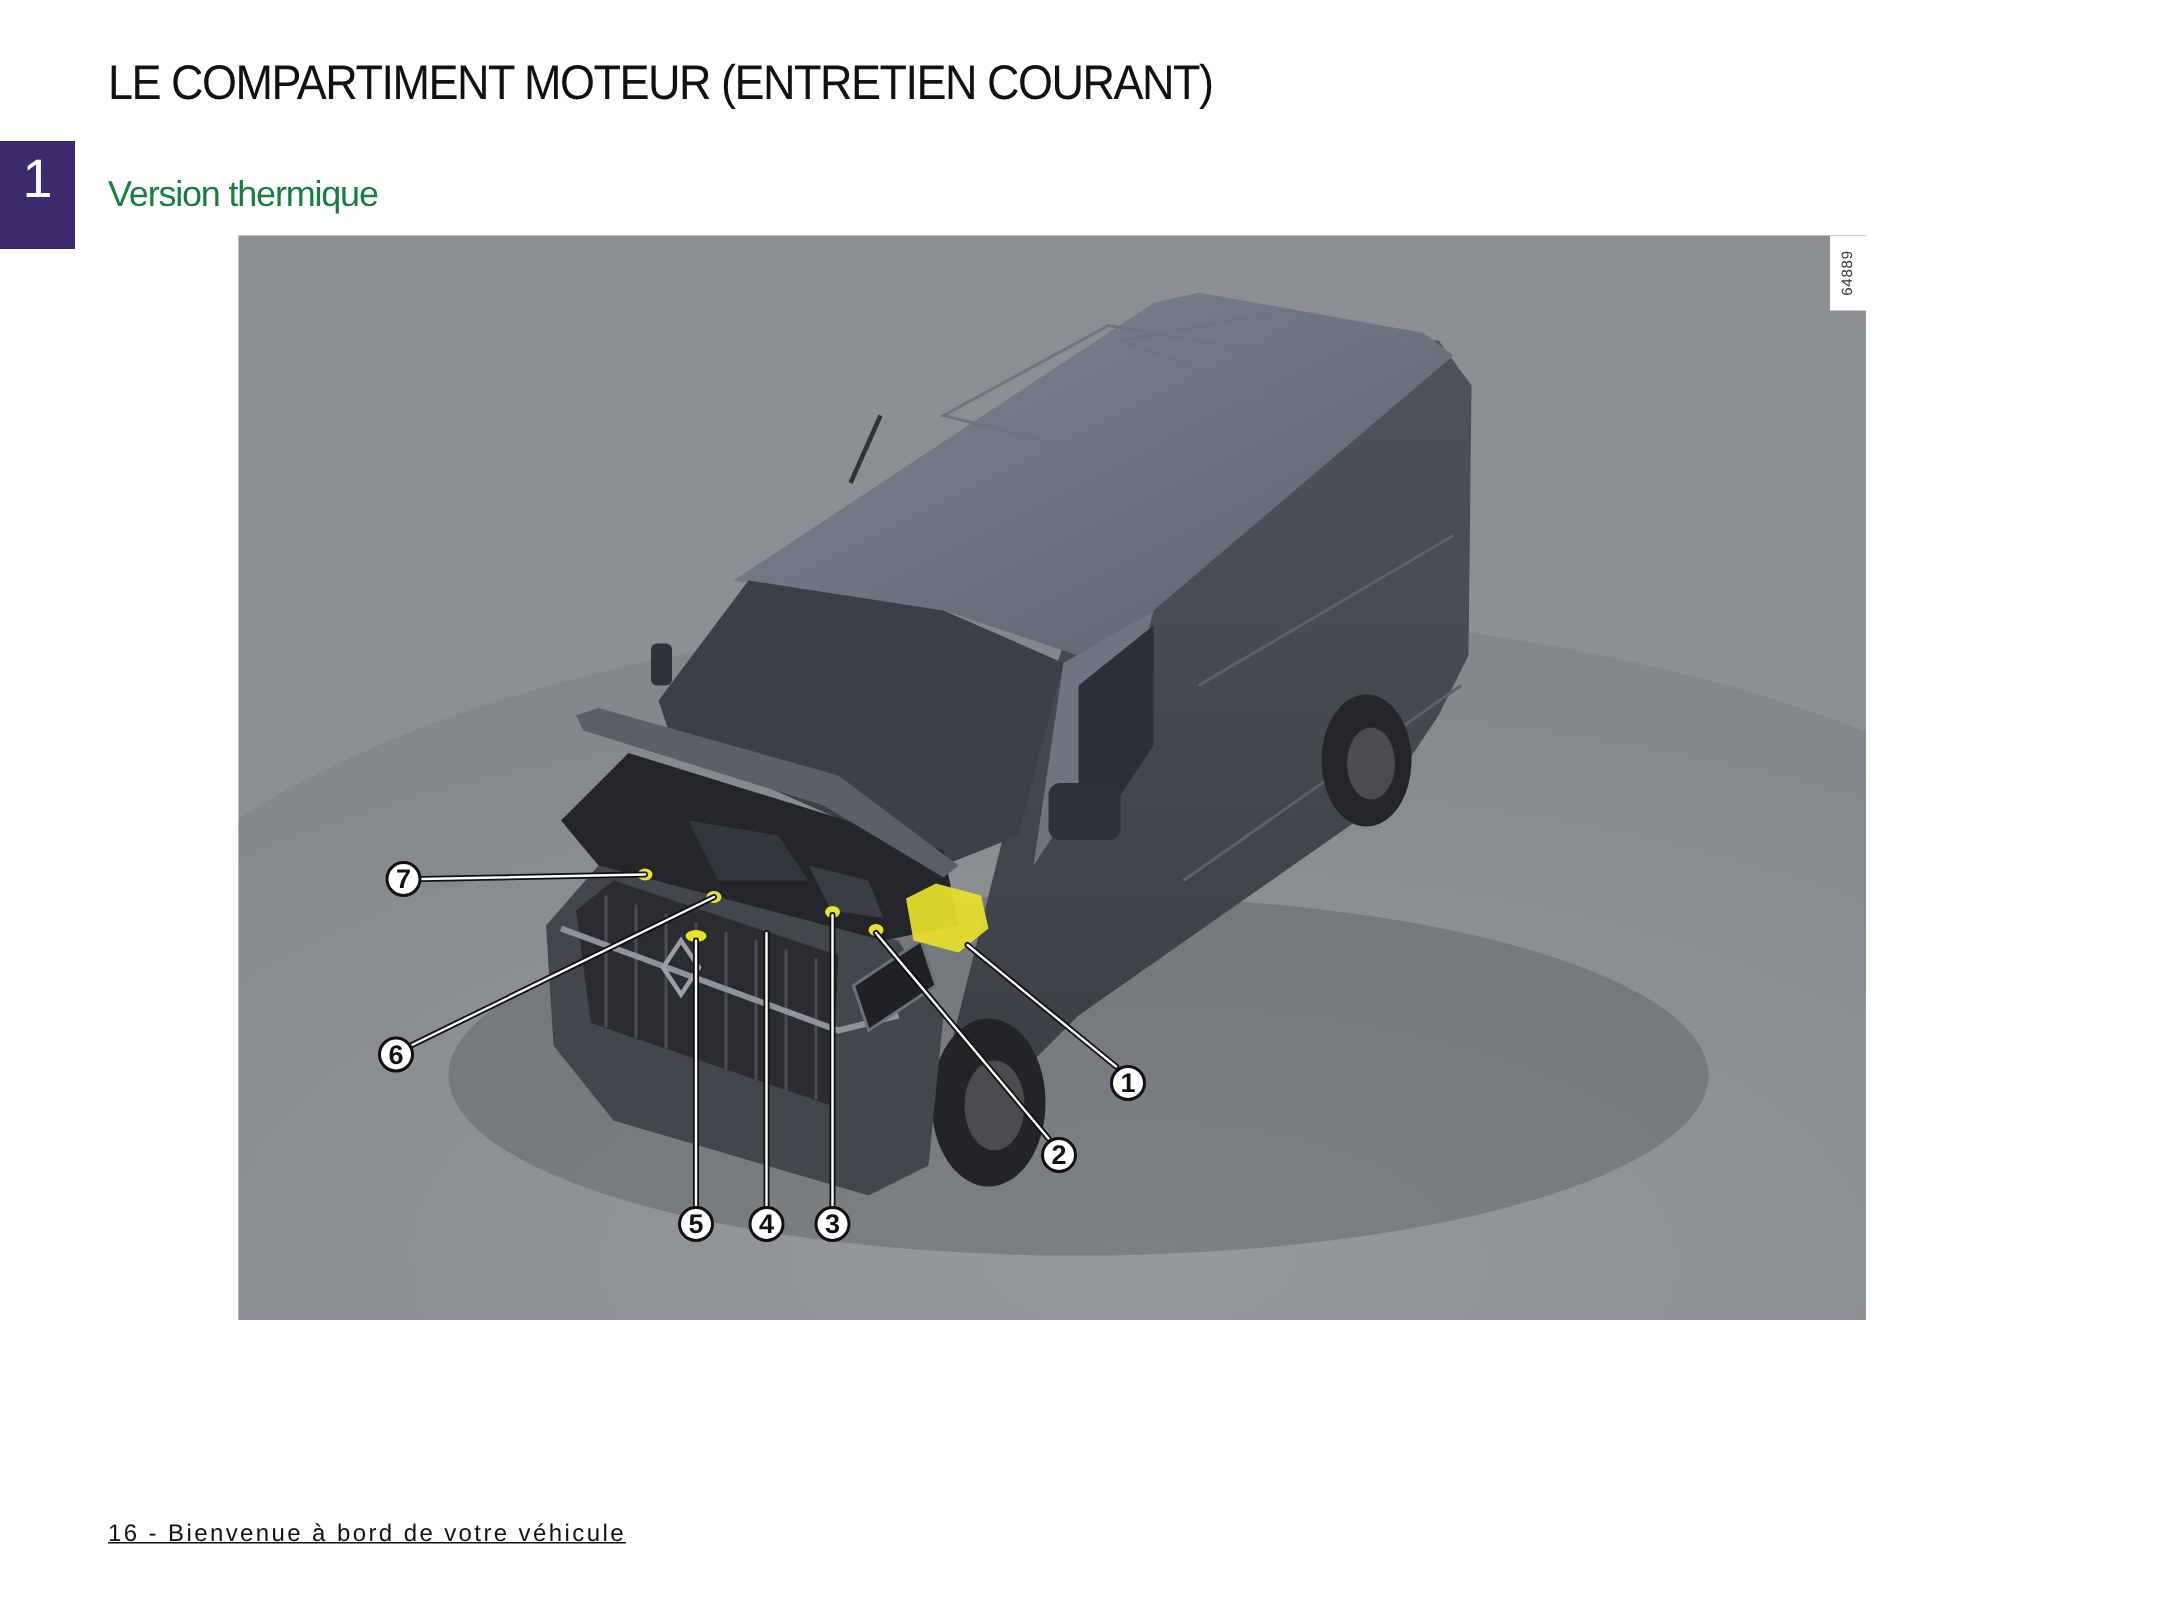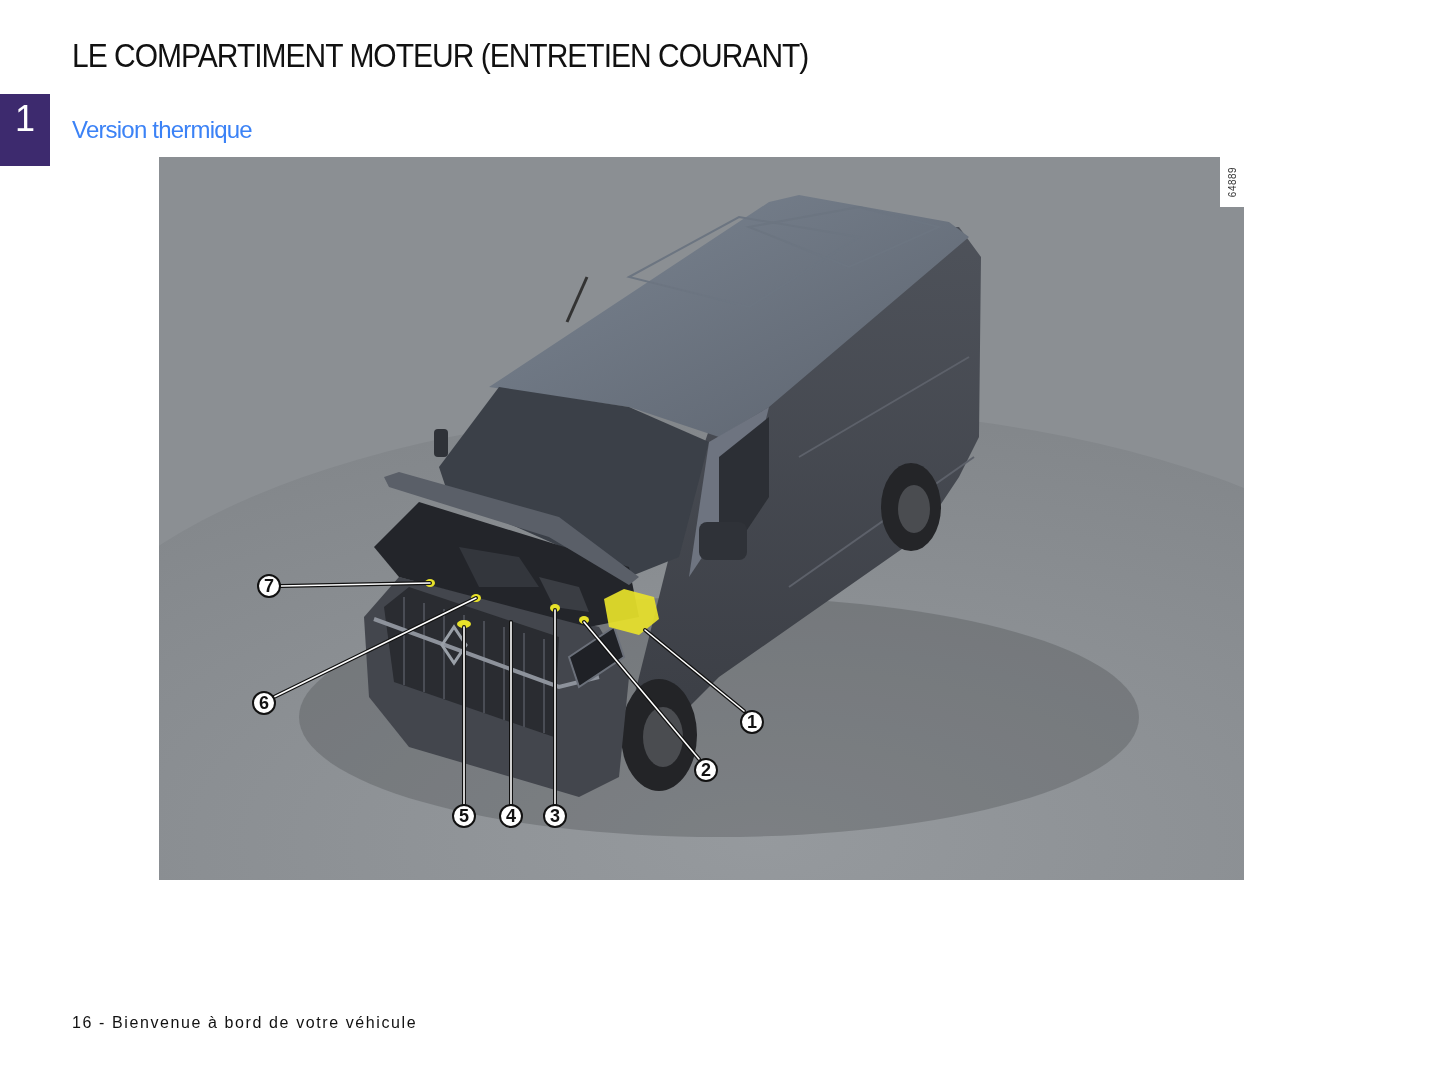--- a/index.html
+++ b/index.html
@@ -5,35 +5,35 @@
   html, body { margin: 0; padding: 0; background: #ffffff; }
   body { width: 1445px; height: 1070px; position: relative; overflow: hidden;
          font-family: "Liberation Sans", sans-serif; color: #111; }
   .page-title { position: absolute; left: 72px; top: 38px; margin: 0;
          font-size: 30px; font-weight: normal; letter-spacing: -1px; color: #111;
          transform: scaleY(1.08); transform-origin: left top; }
   .chapter-tab { position: absolute; left: 0; top: 94px; width: 50px; height: 72px;
          background: #3d2a6e; color: #fff; font-size: 36px; text-align: center;
          line-height: 50px; }
   .section-title { position: absolute; left: 72px; top: 116px; margin: 0;
-         font-size: 24px; font-weight: normal; letter-spacing: -0.8px; color: #3b82f6; }
+         font-size: 24px; font-weight: normal; letter-spacing: -0.8px; color: #15803d; }
   .figure { position: absolute; left: 159px; top: 157px; width: 1085px; height: 723px;
          overflow: hidden; background: #8a8e92; }
   .figure svg { position: absolute; left: 0; top: 0; }
   .figure-ref { position: absolute; right: 0; top: 0; width: 24px; height: 50px;
          background: #fff; }
   .figure-ref span { position: absolute; left: 50%; top: 50%; font-size: 10px;
          color: #333; transform: translate(-50%,-50%) rotate(-90deg); white-space: nowrap;
          letter-spacing: 0.5px; }
   .callout { position: absolute; width: 24px; height: 24px; border-radius: 50%;
          background: #fff; border: 2px solid #111; box-sizing: border-box;
          font-size: 18px; font-weight: bold; line-height: 20px; text-align: center;
          color: #111; cursor: pointer; }
   .footer { position: absolute; left: 72px; top: 1014px; font-size: 16px;
-         letter-spacing: 1.6px; color: #111; }
+         letter-spacing: 1.6px; color: #111; text-decoration: underline; }
 </style>
 </head>
 <body>
 
 <h1 class="page-title">LE COMPARTIMENT MOTEUR (ENTRETIEN COURANT)</h1>
 <div class="chapter-tab">1</div>
 <h2 class="section-title">Version thermique</h2>
 
 <div class="figure">
   <svg width="1085" height="723" viewBox="0 0 1085 723">

